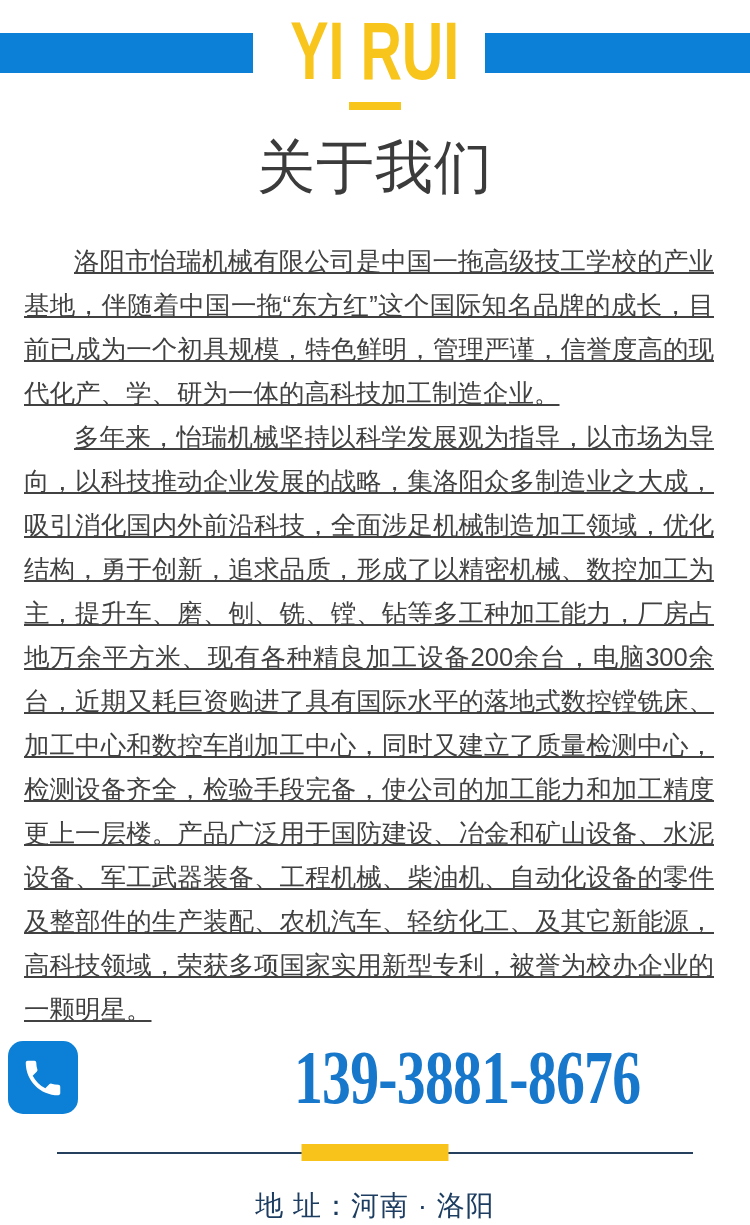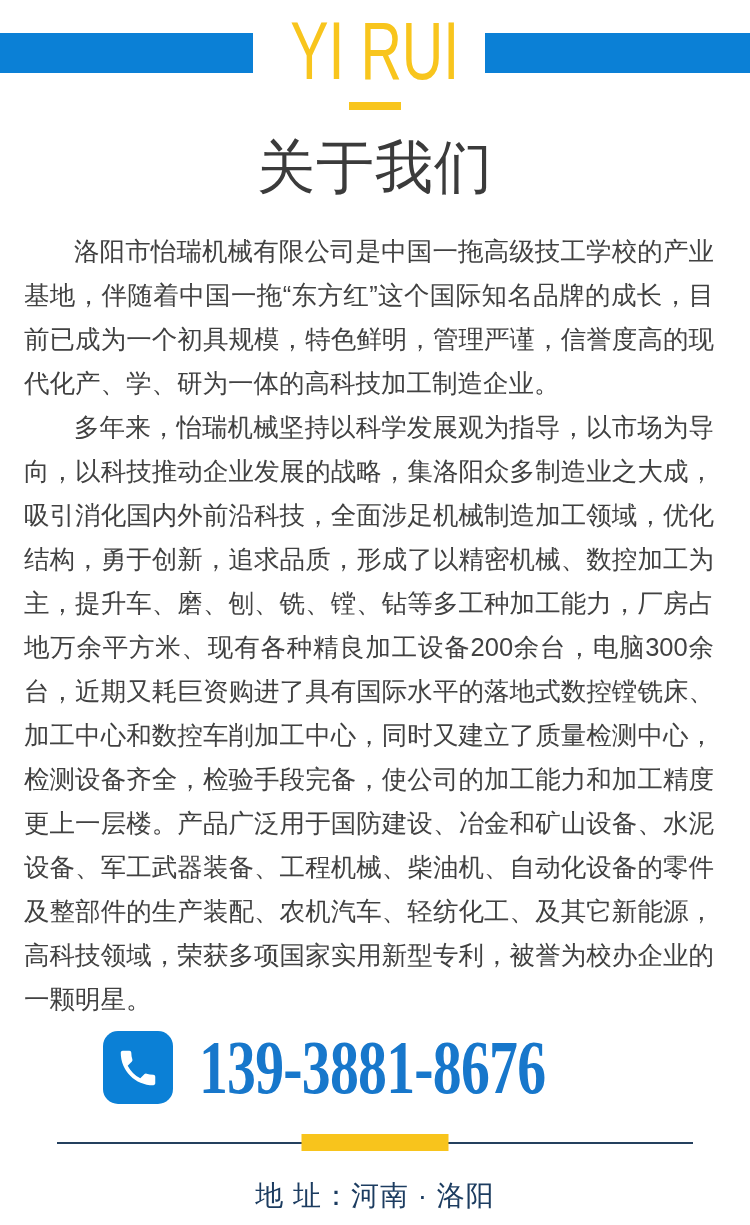--- a/index.html
+++ b/index.html
@@ -30,21 +30,21 @@
     background: #0b80d6;
   }
   .bar-left  { left: 0;  width: 253px; }
   .bar-right { right: 0; width: 265px; }
   .brand {
     position: absolute;
     top: 14px;
     left: 0;
     width: 100%;
     text-align: center;
-    font-weight: 400;
+    font-weight: 700;
     font-size: 82px;
     line-height: 74px;
     color: #f8c51d;
     letter-spacing: 0px;
   }
   .brand span {
     display: inline-block;
     transform: scaleX(0.70);
     transform-origin: center;
     white-space: nowrap;
@@ -64,37 +64,38 @@
     text-align: center;
     font-size: 58px;
     line-height: 58px;
     font-weight: 400;
     color: #3b3b3b;
     letter-spacing: 1px;
   }
 
   
   .about {
-    margin-top: 33px;
+    margin-top: 43px;
     padding: 0 36px 0 24px;
     font-size: 25.5px;
     line-height: 44px;
     color: #414141;
     text-align: justify;
+    text-decoration: underline;
   }
   .about p {
     margin: 0;
     text-indent: 50px;
   }
 
   
   .phone-row {
     margin-top: 9px;
     display: flex;
-    justify-content: center;
+    justify-content: space-between;
     align-items: center;
     gap: 26px;
     height: 75px;
     margin-left: 8px;
   }
   .phone-badge {
     width: 70px;
     height: 73px;
     background: #0b80d6;
     border-radius: 15px;

